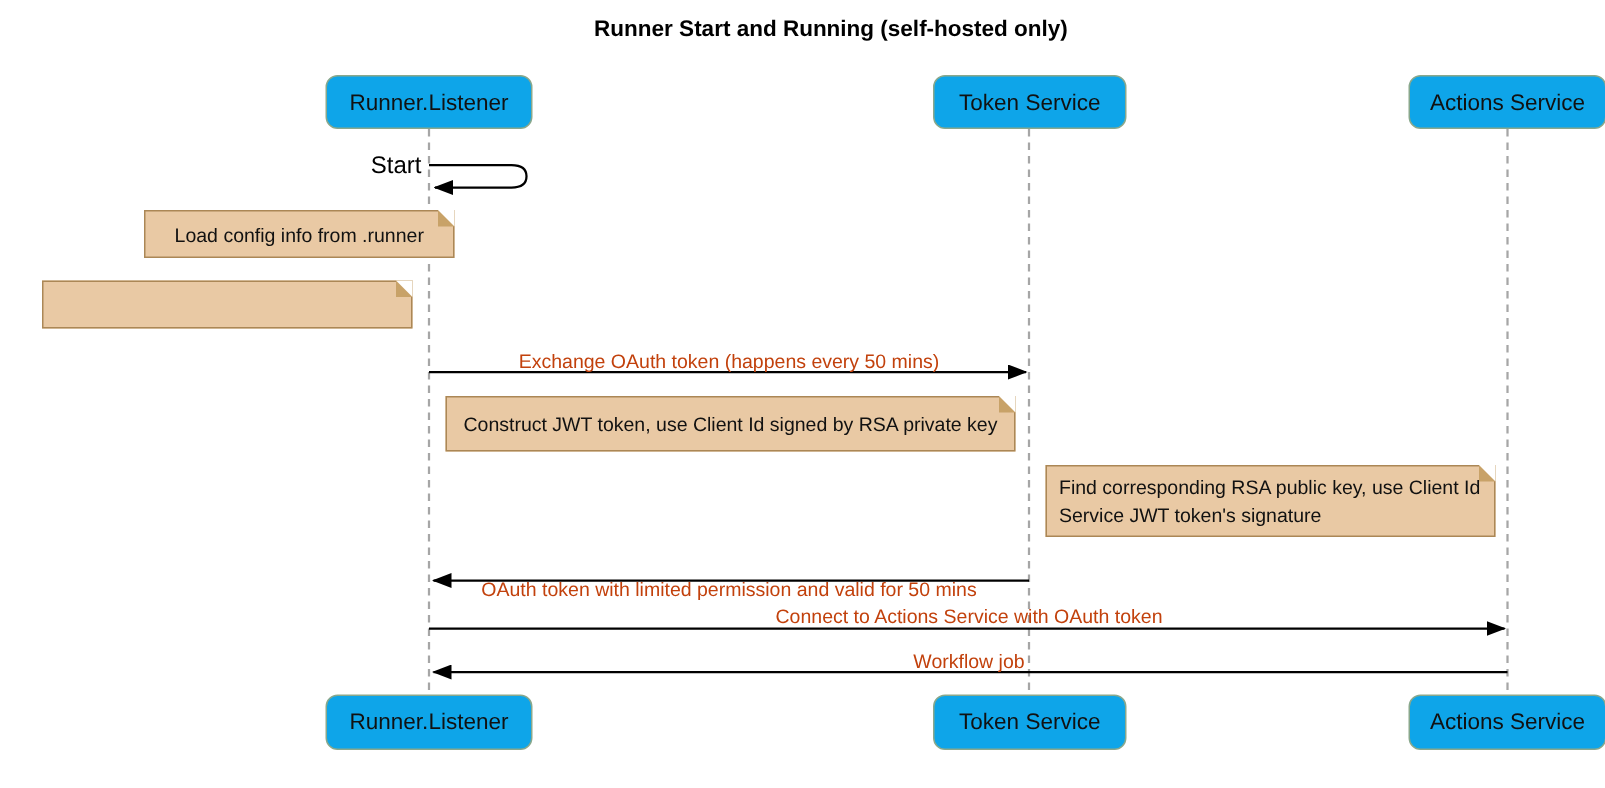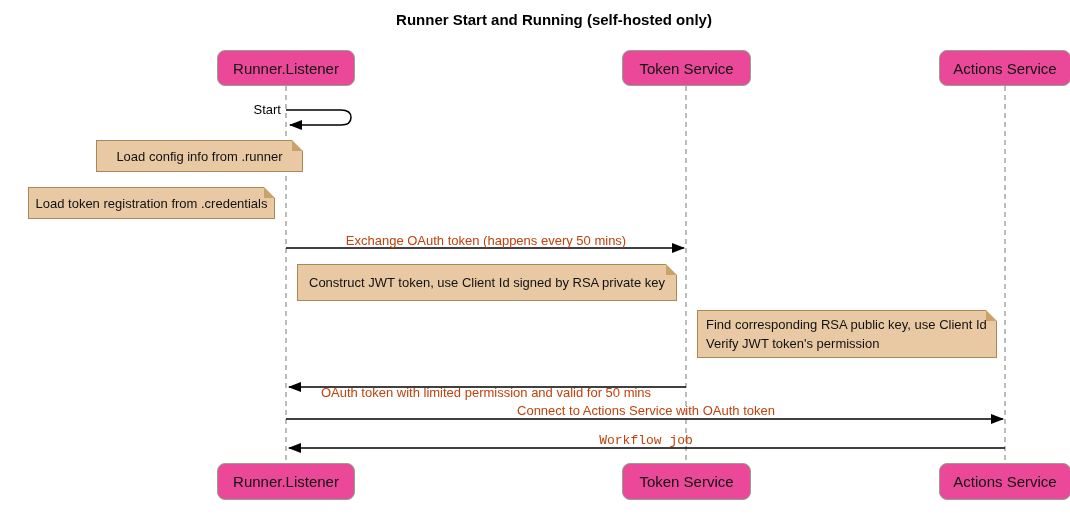--- a/index.html
+++ b/index.html
@@ -27,21 +27,21 @@
     font-weight: bold;
     color: #000000;
   }
   .links {
     position: absolute;
     top: 0;
     left: 0;
   }
   .actor {
     position: absolute;
-    background: #ec4899;
+    background: #0ea5e9;
     border: 1px solid #89a88c;
     border-radius: 8px;
     display: flex;
     align-items: center;
     justify-content: center;
     box-sizing: border-box;
     font-size: 15px;
     color: #111111;
   }
   .note {
@@ -83,21 +83,21 @@
     position: absolute;
     transform: translateX(-50%);
     white-space: nowrap;
     font-size: 13px;
     color: #c2410c;
   }
   .msg-start {
     position: absolute;
     transform: none;
     white-space: nowrap;
-    font-size: 13px;
+    font-size: 16px;
     color: #000000;
   }
 </style>
 </head>
 <body>
 
 <div class="diagram">
 
   <div class="title">Runner Start and Running (self-hosted only)</div>
 
@@ -137,33 +137,32 @@
     <span>Token Service</span>
   </div>
   <div class="actor" style="left:920px; top:463px; width:132px; height:37px;">
     <span>Actions Service</span>
   </div>
 
   <div class="msg-start" style="right:808px; top:102px;">Start</div>
   <div class="msg" style="left:467px; top:233px;">Exchange OAuth token (happens every 50 mins)</div>
   <div class="msg" style="left:467px; top:385px;">OAuth token with limited permission and valid for 50 mins</div>
   <div class="msg" style="left:627px; top:403px;">Connect to Actions Service with OAuth token</div>
-  <div class="msg" style="left:627px; top:433px;font-family:Liberation Mono, monospace;">Workflow job</div>
+  <div class="msg" style="left:627px; top:433px;">Workflow job</div>
 
   <div class="note" style="left:77px; top:140px; width:207px; height:32px;">
     <span class="note-fold"></span>
     <span>Load config info from .runner</span>
   </div>
   <div class="note" style="left:9px; top:187px; width:247px; height:32px;">
     <span class="note-fold"></span>
-    <span>Load token registration from .credentials</span>
   </div>
   <div class="note" style="left:278px; top:264px; width:380px; height:37px;">
     <span class="note-fold"></span>
     <span>Construct JWT token, use Client Id signed by RSA private key</span>
   </div>
   <div class="note note-multiline" style="left:678px; top:310px; width:300px; height:48px;">
     <span class="note-fold"></span>
     <span class="note-line">Find corresponding RSA public key, use Client Id</span>
-    <span class="note-line">Verify JWT token's permission</span>
+    <span class="note-line">Service JWT token's signature</span>
   </div>
 
 </div>
 
 </body></html>

